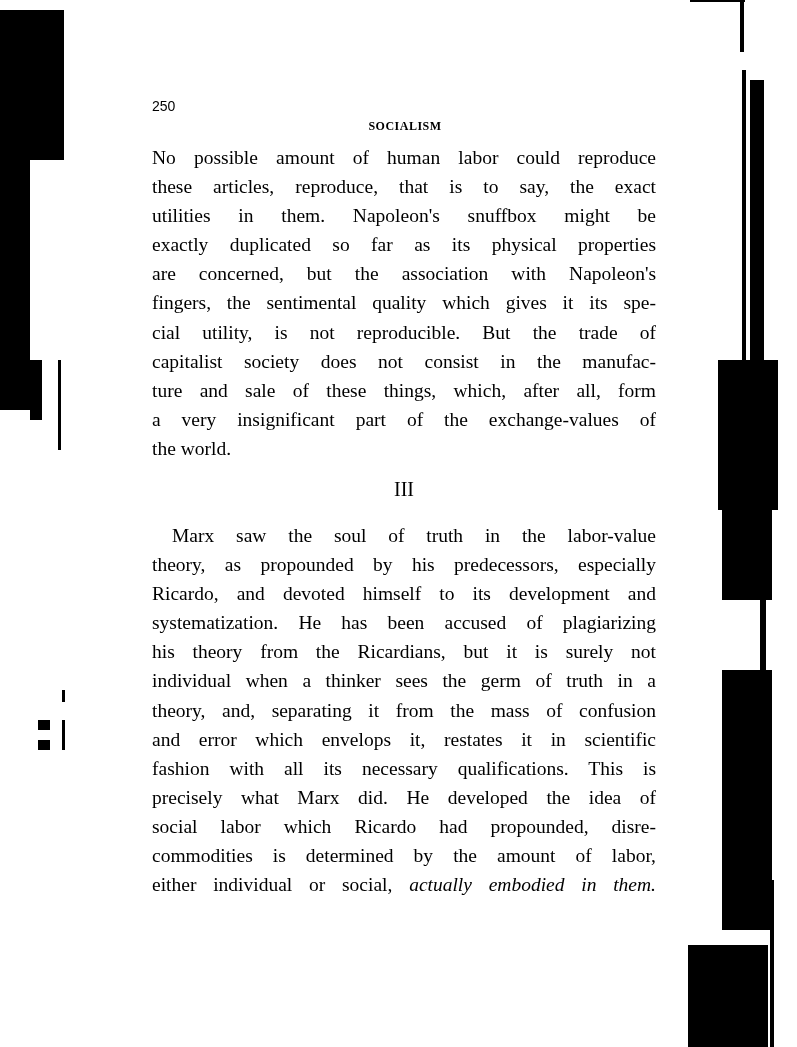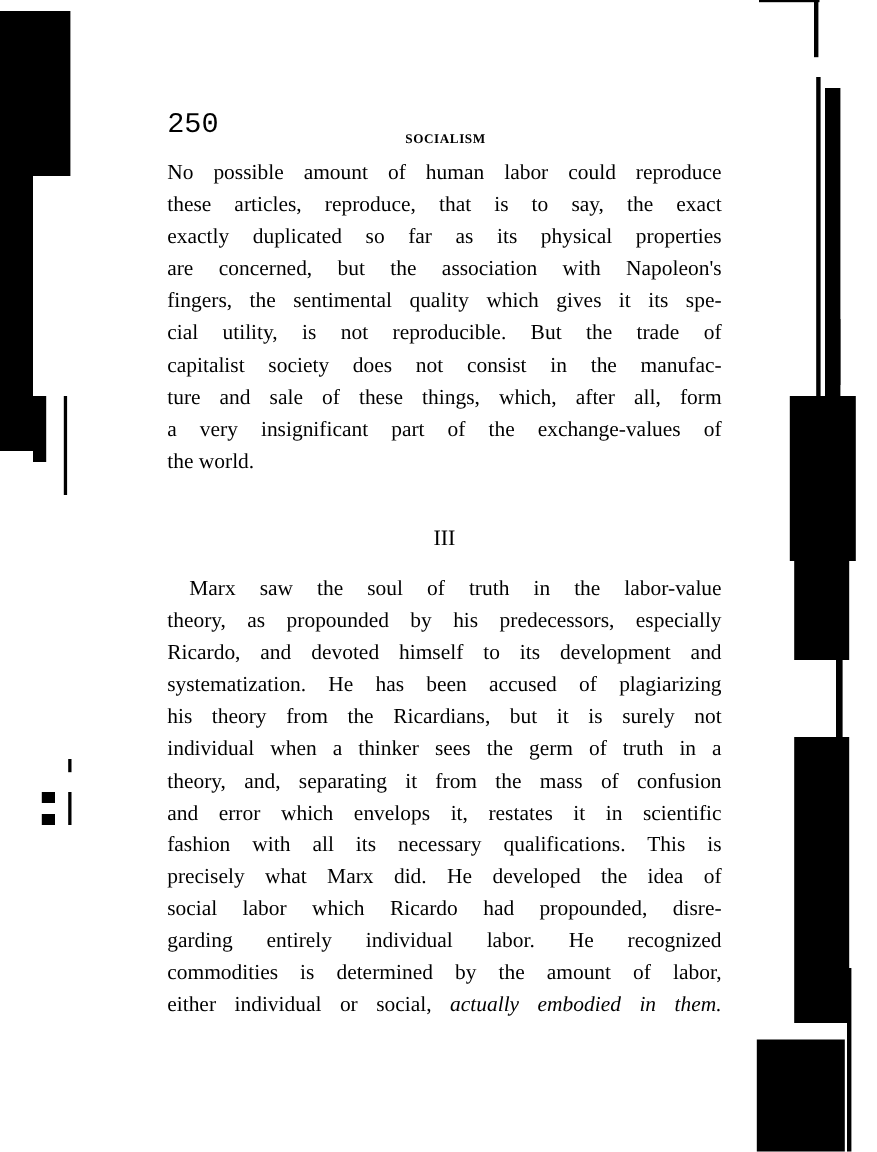--- a/index.html
+++ b/index.html
@@ -1,20 +1,20 @@
 <!DOCTYPE html>
 <html><head>
 <meta charset="utf-8">
 <style>
   html, body { margin: 0; padding: 0; background: #ffffff; }
   body { width: 797px; height: 1047px; position: relative; overflow: hidden;
          font-family: "DejaVu Serif", "Liberation Serif", serif; color: #000; }
   .scan { position: absolute; background: #000; }
   .page-header { position: absolute; top: 98px; left: 152px; width: 506px; height: 26px; }
-  .page-number { position: absolute; left: 0; top: 0; font-size: 26px; font-family: Liberation Mono, monospace; }
+  .page-number { position: absolute; left: 0; top: 0; font-size: 14px; font-family: Liberation Sans, sans-serif; }
   .running-head { position: absolute; left: 0; right: 0; top: 21px; text-align: center;
                   font-size: 12px; font-weight: bold; letter-spacing: 0.5px; font-family: "Liberation Serif", serif; }
   .body-text { position: absolute; left: 152px; width: 504px; font-family: "Liberation Serif", serif;
                font-size: 19.5px; line-height: 29.1px; text-align: justify; }
   .line { display: block; white-space: nowrap; text-align-last: justify; text-align: justify; }
   .line.last { text-align-last: left; }
   .line.indent { padding-left: 20px; }
   .section-heading { position: absolute; top: 478px; left: 152px; width: 504px; text-align: center;
                      font-family: "Liberation Serif", serif; font-size: 20px; }
   em { font-style: italic; }
@@ -45,20 +45,21 @@
 <div class="scan" style="left:770px;top:880px;width:4px;height:167px;"></div>
 
 <div class="page-header">
   <span class="page-number">250</span>
   <div class="running-head">SOCIALISM</div>
 </div>
 
 <div class="body-text" style="top:143px;">
   <span class="line">No possible amount of human labor could reproduce</span>
   <span class="line">these articles, reproduce, that is to say, the exact</span>
+  <span class="line">utilities in them.  Napoleon's snuffbox might be</span>
   <span class="line">exactly duplicated so far as its physical properties</span>
   <span class="line">are concerned, but the association with Napoleon's</span>
   <span class="line">fingers, the sentimental quality which gives it its spe-</span>
   <span class="line">cial utility, is not reproducible.  But the trade of</span>
   <span class="line">capitalist society does not consist in the manufac-</span>
   <span class="line">ture and sale of these things, which, after all, form</span>
   <span class="line">a very insignificant part of the exchange-values of</span>
   <span class="line last">the world.</span>
 </div>
 
@@ -69,16 +70,15 @@
   <span class="line">theory, as propounded by his predecessors, especially</span>
   <span class="line">Ricardo, and devoted himself to its development and</span>
   <span class="line">systematization.  He has been accused of plagiarizing</span>
   <span class="line">his theory from the Ricardians, but it is surely not</span>
   <span class="line">individual when a thinker sees the germ of truth in a</span>
   <span class="line">theory, and, separating it from the mass of confusion</span>
   <span class="line">and error which envelops it, restates it in scientific</span>
   <span class="line">fashion with all its necessary qualifications.  This is</span>
   <span class="line">precisely what Marx did.  He developed the idea of</span>
   <span class="line">social labor which Ricardo had propounded, disre-</span>
-  <span class="line">garding entirely individual labor.  He recognized</span>
   <span class="line">commodities is determined by the amount of labor,</span>
   <span class="line"><span>either individual or social, </span><em>actually embodied in them.</em></span>
 </div>
 
 </body></html>

